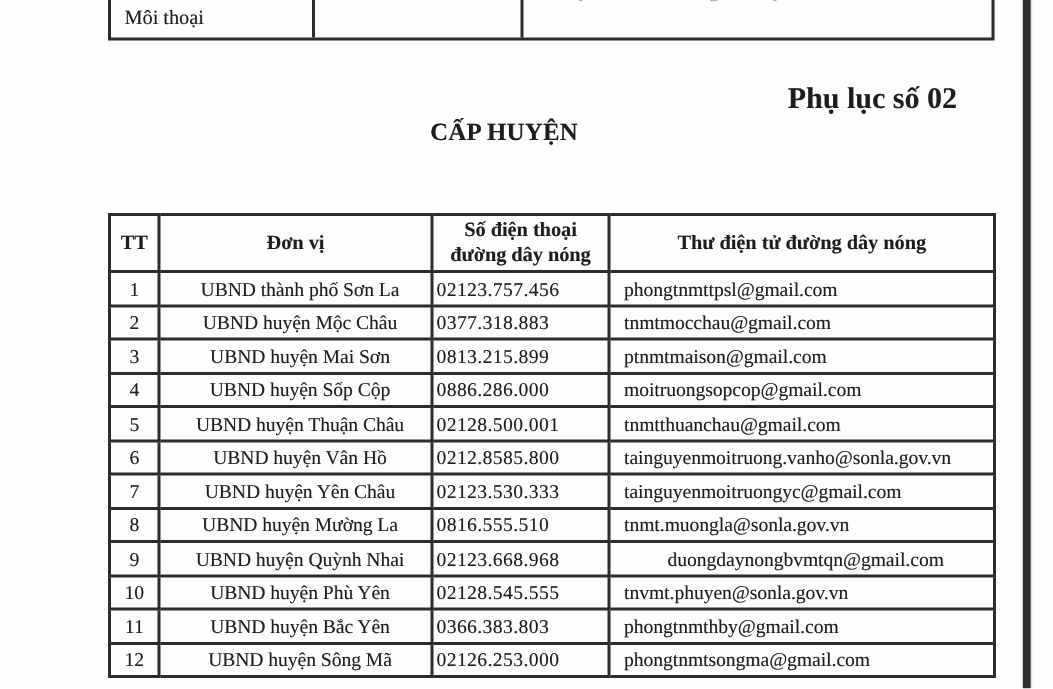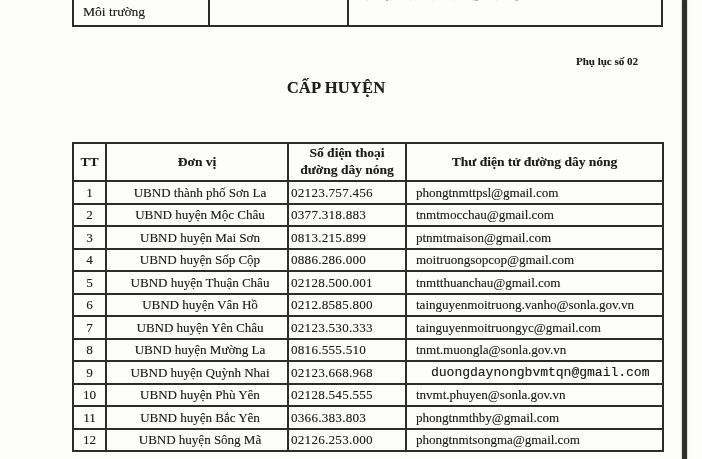--- a/index.html
+++ b/index.html
@@ -58,21 +58,21 @@
     font-size: 13px;
     letter-spacing: 6px;
     color: #4a4a4a;
     white-space: nowrap;
   }
   
   .appendix {
     position: absolute;
     top: 55px;
     right: 64px;
-    font-size: 11px;
+    font-size: 20px;
     font-weight: 600;
     text-shadow: 0.2px 0.2px 0.4px rgba(50,50,50,0.4);
   }
   .title-block {
     position: absolute;
     top: 77px;
     left: 0;
     width: 672px;
     text-align: center;
     line-height: 1.3;
@@ -115,41 +115,41 @@
     height: 20.5px;
     font-size: 13px;
     vertical-align: middle;
     padding: 0 2px;
     line-height: 1;
   }
   td.c-tt    { text-align: center; }
   td.c-unit  { text-align: center; padding-left: 8px; }
   td.c-phone { letter-spacing: 0.3px; }
   td.c-email { text-align: left; padding-left: 9px; }
-  tbody tr:nth-child(9) td.c-email { padding-left: 24px; font-family: Liberation Mono, monospace; }
+  tbody tr:nth-child(9) td.c-email { padding-left: 38px; }
   
   .edge-bar {
     position: absolute;
     left: 682px;
     top: 0;
     width: 5px;
     height: 459px;
     background: #2e2e2e;
     box-shadow: 0 0 1.5px rgba(60,60,60,0.8);
   }
 </style>
 </head>
 <body>
 
 <div class="page">
 
   <div class="prev-table">
     <div class="vline v1"></div>
     <div class="vline v2"></div>
-    <div class="prev-cell-label">Môi trường</div>
+    <div class="prev-cell-label">Môi thoại</div>
     <div class="prev-cutoff">
       <span>ụ ỵ ự ọ ệ g ạ y</span>
     </div>
   </div>
 
   <div class="appendix">Phụ lục số 02</div>
 
   <div class="title-block">
     <div class="title-line">CẤP HUYỆN</div>
   </div>

